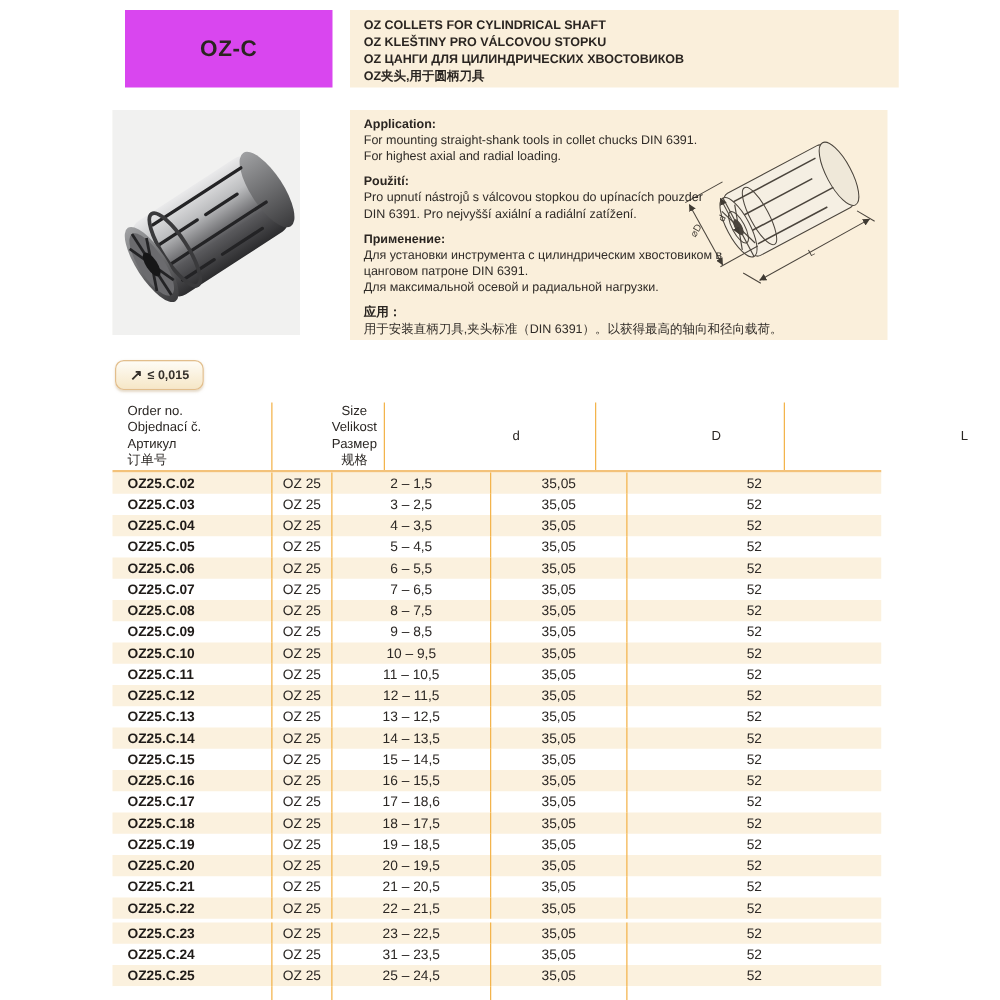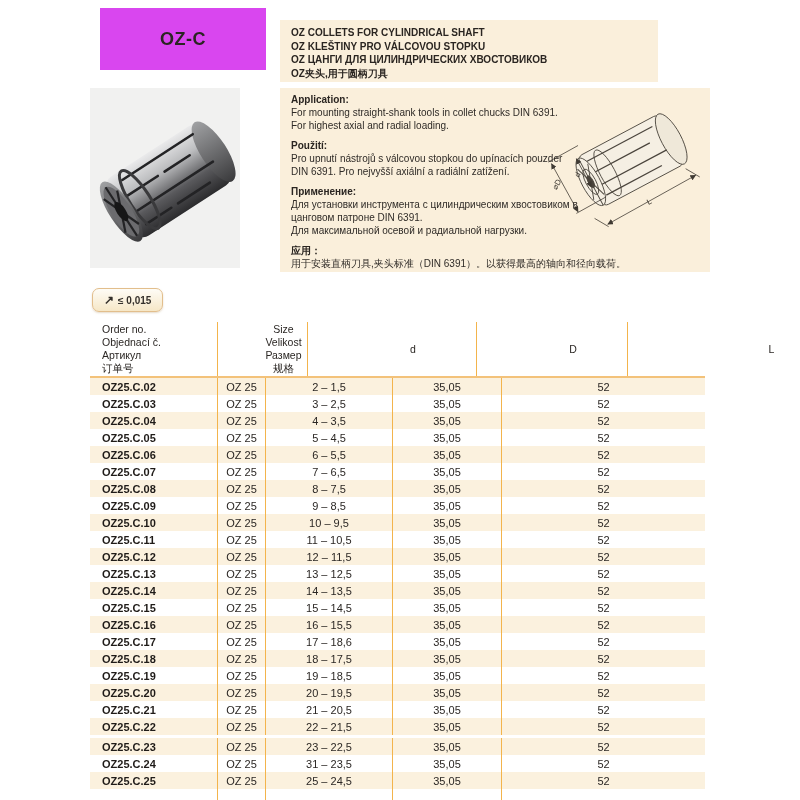--- a/index.html
+++ b/index.html
@@ -9,21 +9,21 @@
     font-family:"Liberation Sans", sans-serif;
     color:#2b2724;
   }
   
   .code-box{
     position:absolute;left:100px;top:8px;width:166px;height:62px;
     background:#d946ef;display:flex;align-items:center;justify-content:center;
   }
   .code-box .code{font-size:18px;font-weight:bold;color:#2a2521;letter-spacing:.5px;}
   .title-box{
-    position:absolute;left:280px;top:20px;width:378px;height:62px;
+    position:absolute;left:280px;top:8px;width:439px;height:62px;
     background:#FAEFDB;box-sizing:border-box;padding:6px 0 0 11px;
   }
   .title-line{font-size:10px;font-weight:bold;line-height:13.5px;color:#2a2521;white-space:nowrap;}
   
   .photo-panel{
     position:absolute;left:90px;top:88px;width:150px;height:180px;background:#F1F1F0;
   }
   .app-panel{
     position:absolute;left:280px;top:88px;width:430px;height:184px;background:#FAEFDB;
   }

